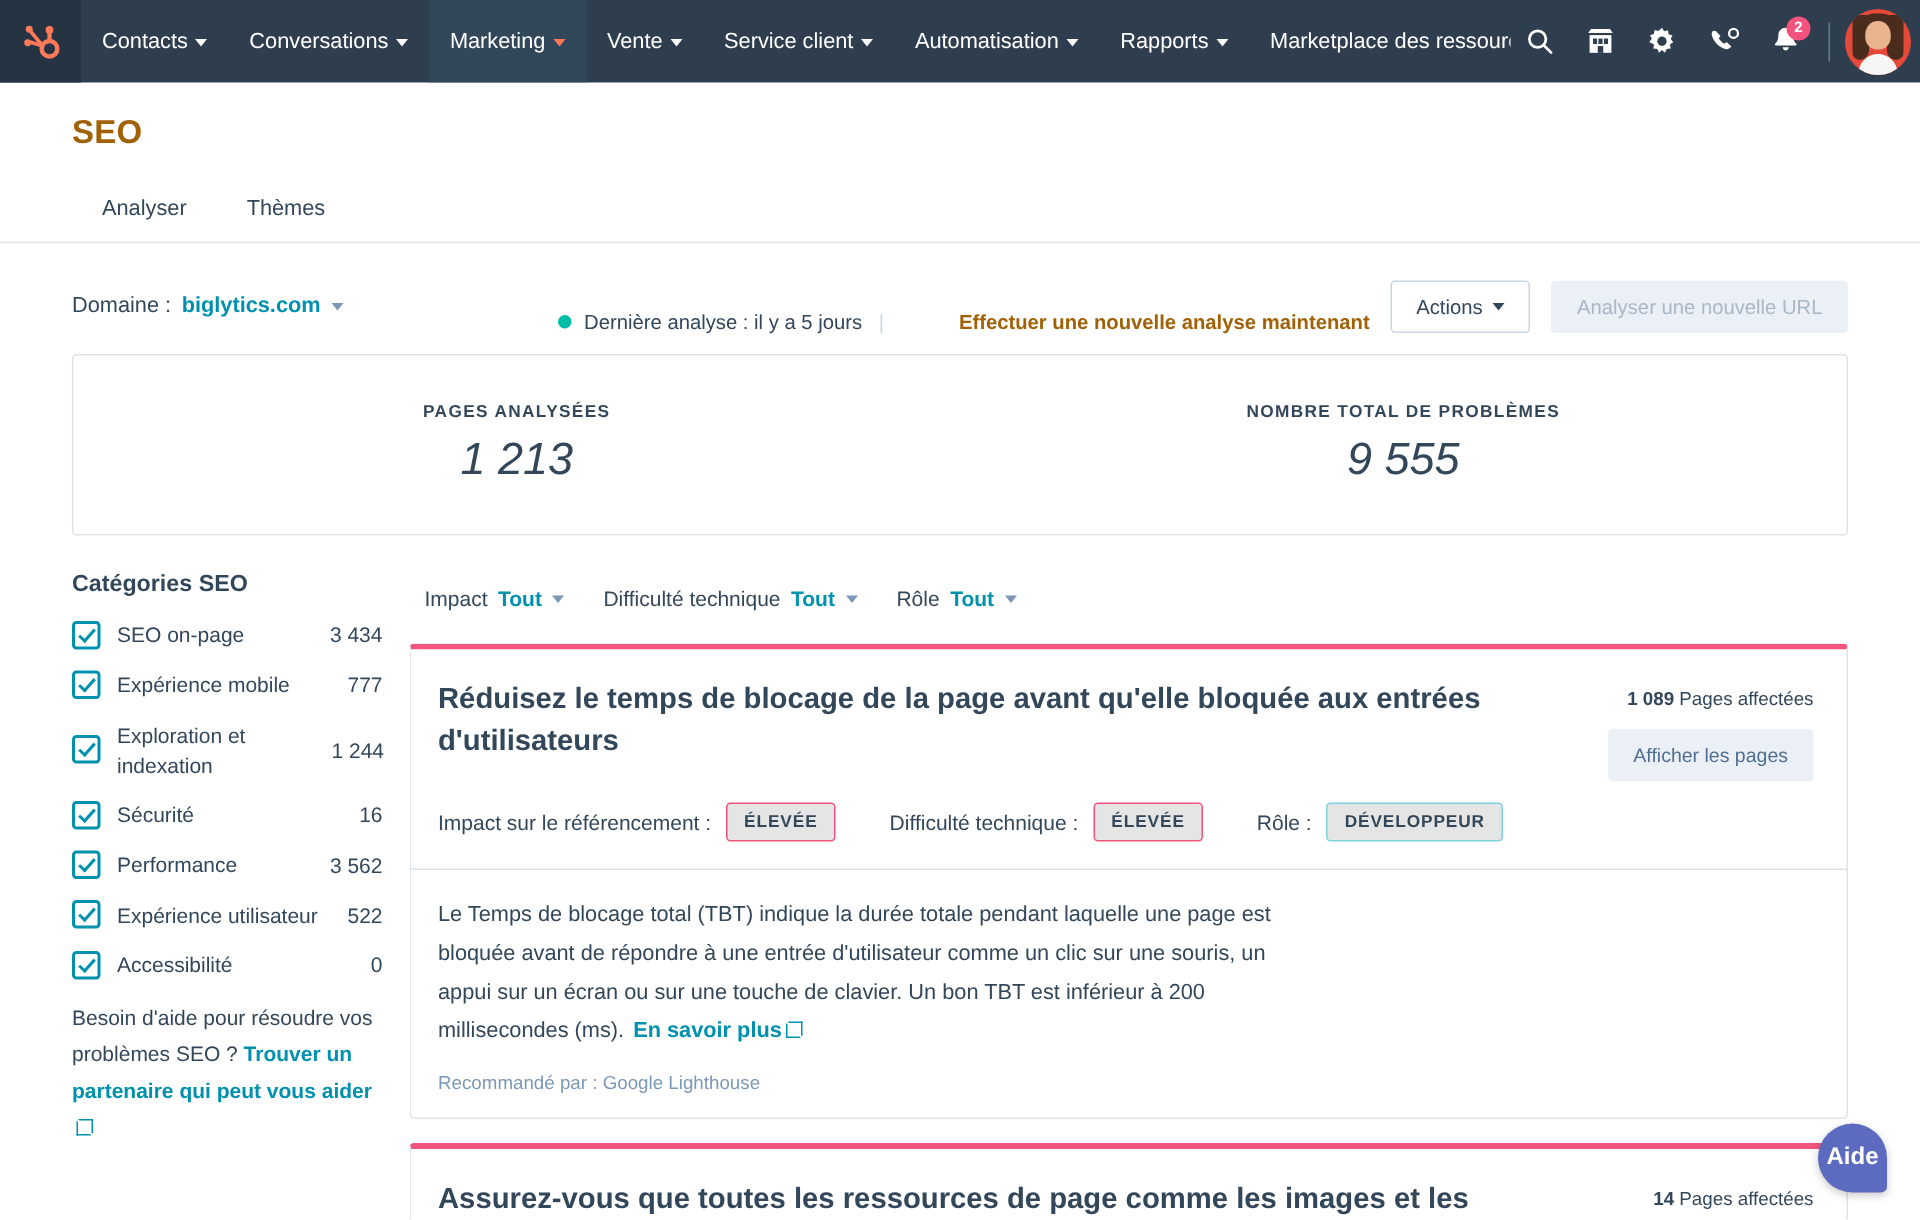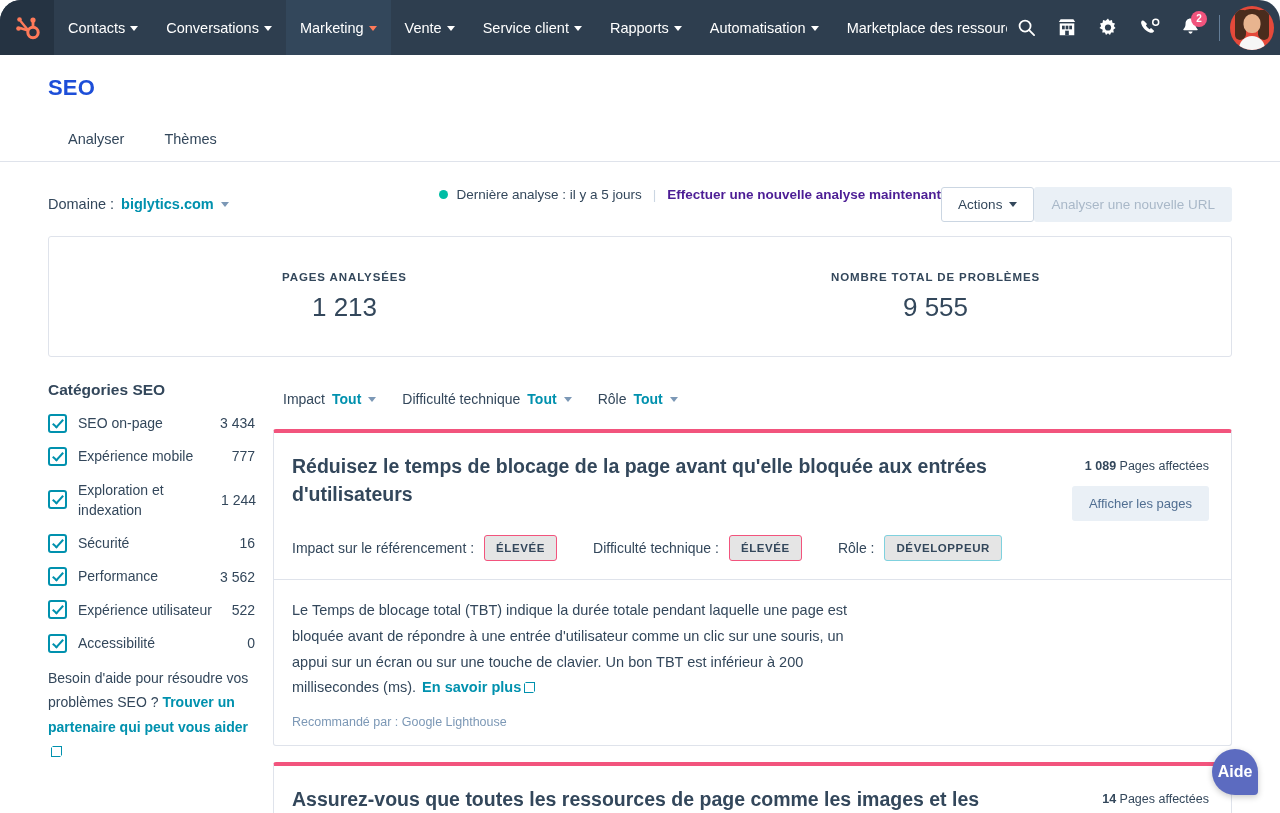--- a/index.html
+++ b/index.html
@@ -147,21 +147,21 @@
   }
 
   
   .page-header {
     padding: 20px 48px 0 48px;
     border-bottom: 1px solid #dfe3eb;
   }
   .page-title {
     font-size: 22px;
     font-weight: bold;
-    color: #1d4ed8;
+    color: #a16207;
     letter-spacing: .2px;
   }
   .tabs {
     display: flex;
     gap: 0;
     margin-top: 20px;
   }
   .tab {
     padding: 10px 20px 13px 20px;
     font-size: 14.5px;
@@ -197,40 +197,42 @@
   .caret-teal {
     width: 0; height: 0;
     border-left: 4px solid transparent;
     border-right: 4px solid transparent;
     border-top: 5px solid #7c98b6;
     display: inline-block;
   }
   .domain-right {
     margin-left: auto;
     display: flex;
-    align-items: flex-start;
+    align-items: flex-end;
+    gap: 14px;
   }
   .analysis-status {
     display: flex;
     align-items: center;
     gap: 8px;
     font-size: 13.5px;
     color: #33475b;
   }
   .status-dot {
     width: 9px; height: 9px;
     border-radius: 50%;
     background: #00bda5;
     flex: 0 0 9px;
   }
   .sep-pipe { color: #cbd6e2; margin: 0 3px; }
   .link-teal {
-    color: #4c1d95;
-    font-weight: bold;
-    cursor: pointer;
+    color: #a16207;
+    font-weight: bold;
+    cursor: pointer;
+    margin-left: 39px;
   }
   .btn {
     font-family: "Liberation Sans", sans-serif;
     font-size: 13.5px;
     border-radius: 3px;
     padding: 9px 16px;
     cursor: pointer;
     white-space: nowrap;
     display: inline-flex;
     align-items: center;
@@ -263,24 +265,25 @@
     text-align: center;
   }
   .stat-label {
     font-size: 11.5px;
     letter-spacing: .9px;
     font-weight: bold;
     color: #33475b;
     text-transform: uppercase;
   }
   .stat-value {
-    font-size: 26px;
+    font-size: 30px;
     color: #33475b;
     margin-top: 9px;
     font-weight: normal;
+    font-style: italic;
   }
 
   
   .content {
     display: flex;
     padding: 24px 48px 0 48px;
     gap: 0;
     align-items: flex-start;
   }
   .sidebar {
@@ -482,21 +485,21 @@
     border-radius: 23px 23px 4px 23px;
     color: #fff;
     font-size: 16px;
     font-weight: bold;
     display: flex;
     align-items: center;
     justify-content: center;
     cursor: pointer;
     box-shadow: 0 2px 6px rgba(0,0,0,.22);
   }
-  .page-wrap { position: relative; width: 1280px; height: 813px; overflow: hidden; border-radius: 21px; }
+  .page-wrap { position: relative; width: 1280px; height: 813px; overflow: hidden; }
 </style>
 </head>
 <body>
 
 <div class="page-wrap">
 
   <div class="topnav">
 
     <div class="logo-cell">
       <span>
@@ -527,25 +530,25 @@
       </div>
       <div class="nav-item">
         <span>Vente</span>
         <span class="nav-caret"></span>
       </div>
       <div class="nav-item">
         <span>Service client</span>
         <span class="nav-caret"></span>
       </div>
       <div class="nav-item">
+        <span>Automatisation</span>
+        <span class="nav-caret"></span>
+      </div>
+      <div class="nav-item">
         <span>Rapports</span>
-        <span class="nav-caret"></span>
-      </div>
-      <div class="nav-item">
-        <span>Automatisation</span>
         <span class="nav-caret"></span>
       </div>
       <div class="nav-item">
         <span>Marketplace des ressources</span>
 
       </div>
 
     </div>
 
     <div class="nav-right">

